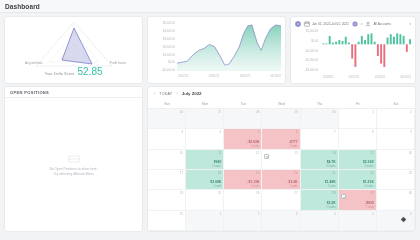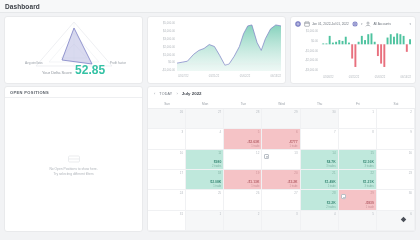--- a/index.html
+++ b/index.html
@@ -29,21 +29,21 @@
   .radar-wrap { position: relative; width: 100%; height: 100%; }
   .radar-svg { position: absolute; left: 50%; top: 3px; transform: translateX(-50%); }
   .radar-label { position: absolute; font-size: 3.2px; color: #9aa0a8; white-space: nowrap; }
   .radar-label.l { left: 20px; top: 44px; }
   .radar-label.r { right: 16px; top: 44px; }
   .radar-score-row {
     position: absolute; left: 0; right: 0; bottom: 6px;
     display: flex; align-items: baseline; justify-content: center; gap: 3px;
   }
   .radar-score-label { font-size: 4px; color: #8e949c; }
-  .radar-score-value { font-size: 12px; font-weight: bold; color: #35c2a5; }
+  .radar-score-value { font-size: 10px; font-weight: normal; color: #35c2a5; }
 
   
   .chart-box { position: absolute; inset: 0; }
   .axis-y { position: absolute; left: 3px; top: 6px; display: flex; flex-direction: column;
             justify-content: space-between; height: 50px; }
   .axis-y span { font-size: 2.7px; color: #b2b7bd; line-height: 1; text-align: right; width: 24px; }
   .axis-x { position: absolute; left: 30px; right: 4px; bottom: 5px; display: flex; justify-content: space-between; }
   .axis-x span { font-size: 2.7px; color: #b2b7bd; }
   .plot { position: absolute; left: 29px; right: 4px; top: 5px; bottom: 12px; }
   .plot svg { width: 100%; height: 100%; display: block; }

